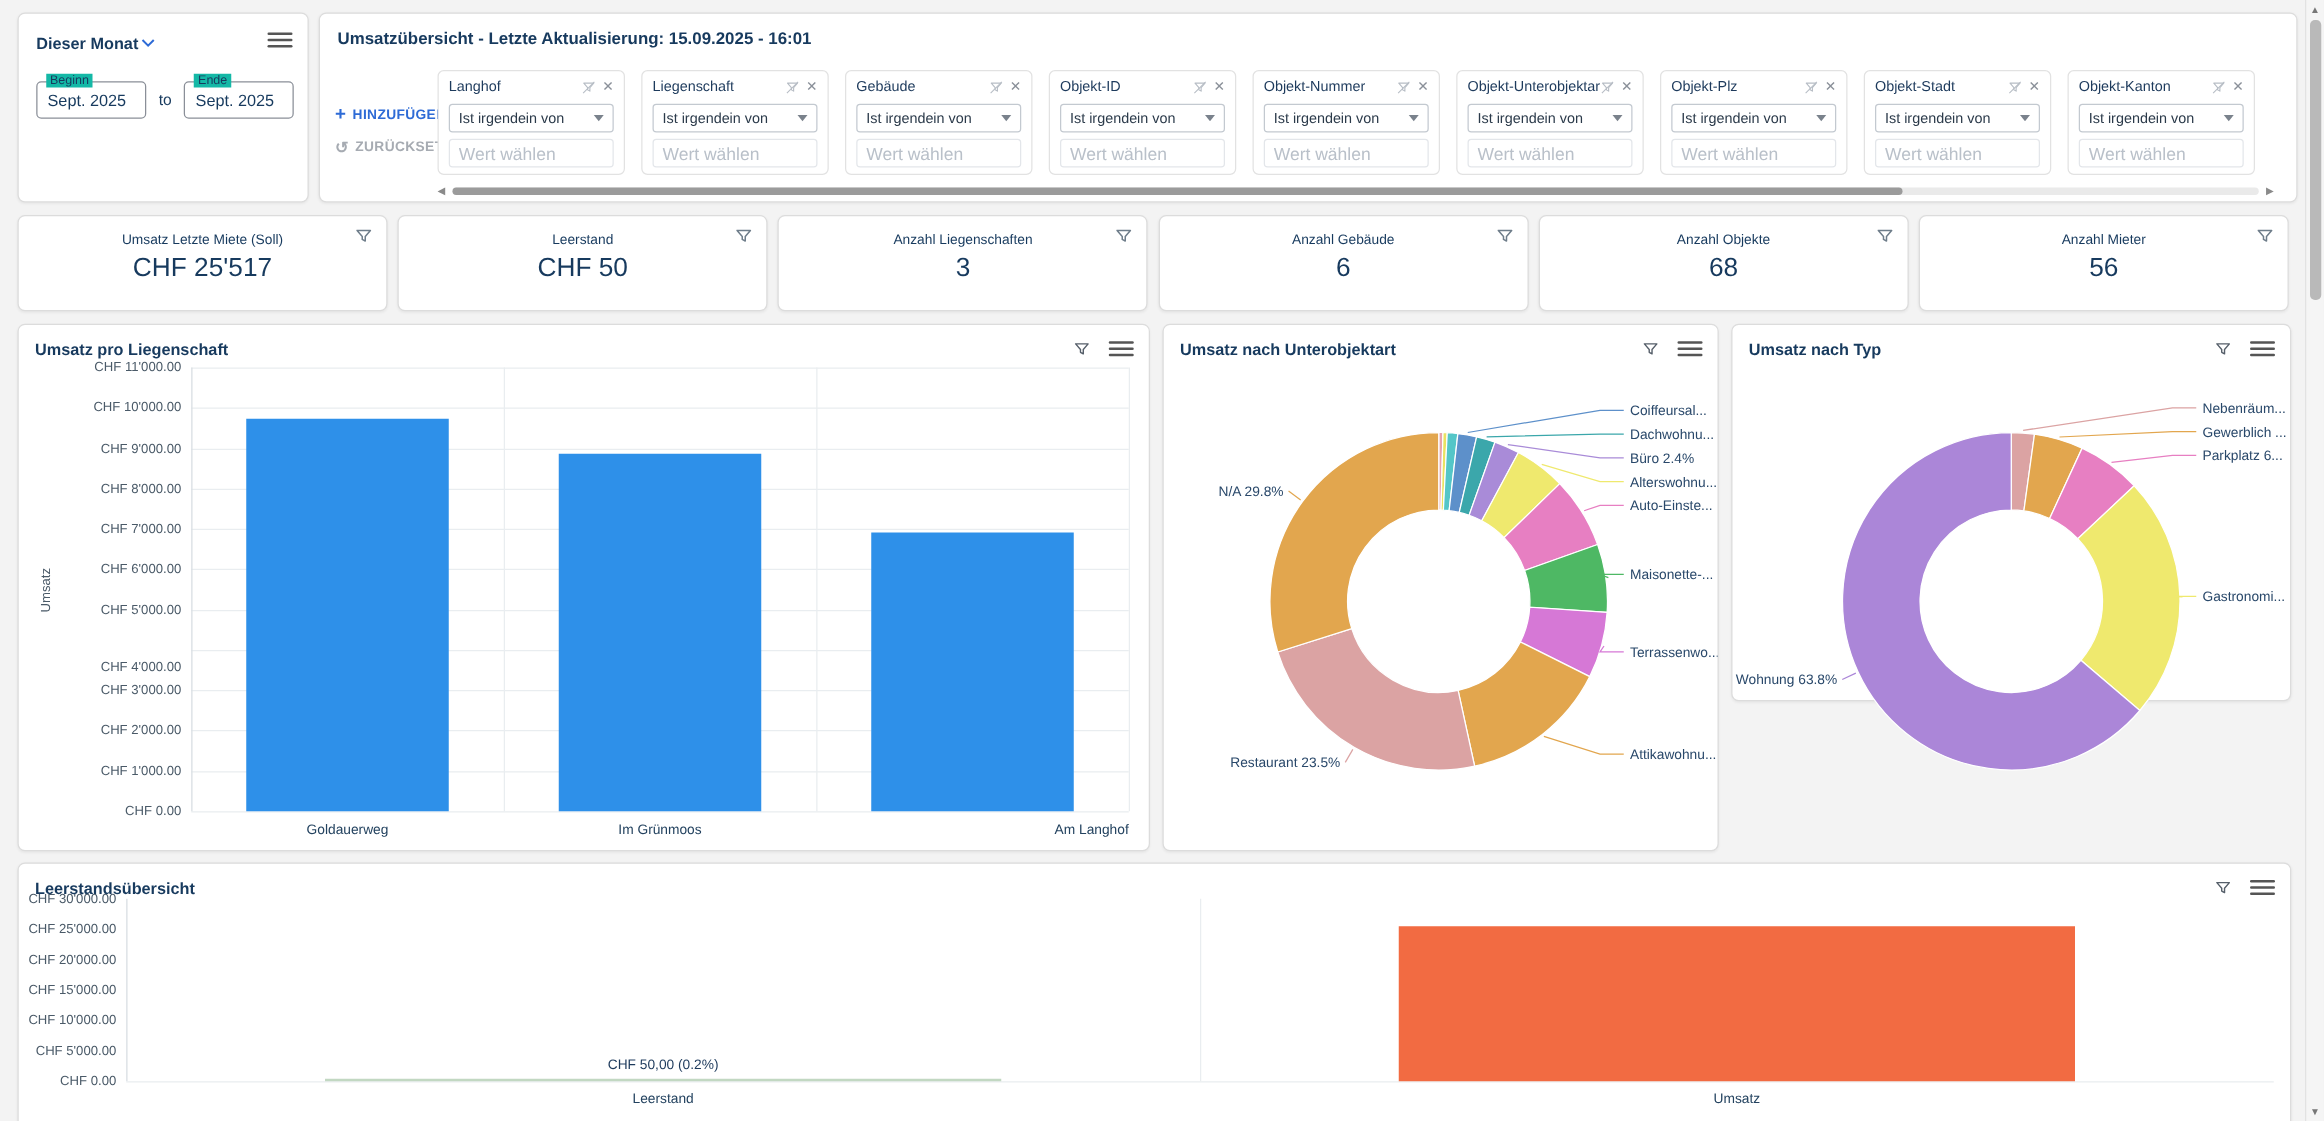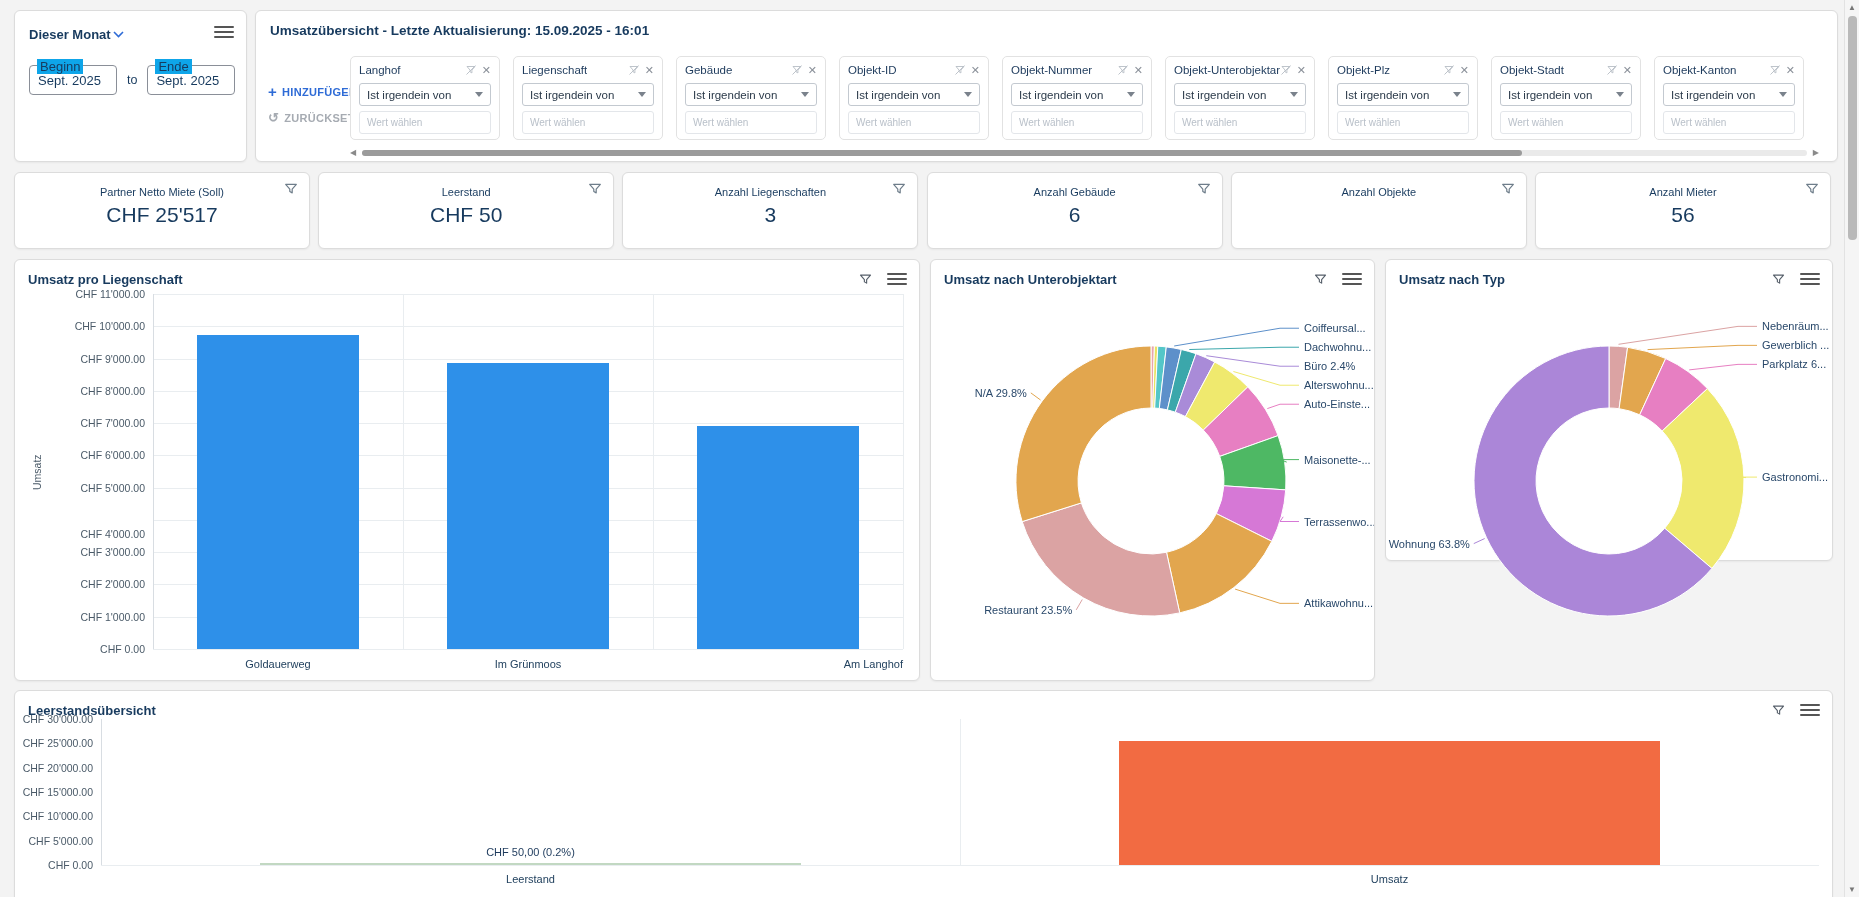--- a/index.html
+++ b/index.html
@@ -7,21 +7,21 @@
   body { background:#f3f3f3; font-family:"Liberation Sans", sans-serif; color:#173a5e; position:relative; }
   .card { position:absolute; background:#fff; border:1px solid #dcdcdc; border-radius:6px; box-shadow:0 1px 2px rgba(0,0,0,.05); }
 
   
   #date-card { left:14px; top:10px; width:233px; height:152px; }
   .burger { position:absolute; top:12px; right:12px; width:20px; cursor:pointer; }
   .burger span { display:block; height:2px; background:#555; margin:3px 0; border-radius:1px; }
   .preset { position:absolute; top:16px; left:14px; font-size:13px; font-weight:bold; color:#173a5e; display:flex; align-items:center; gap:2px; cursor:pointer; }
   .datefields { position:absolute; top:54px; left:14px; display:flex; align-items:center; gap:10px; }
   .dfield { position:relative; width:88px; height:30px; border:1px solid #8a8f98; border-radius:4px; background:#fff; }
-  .dfield label { position:absolute; top:-7px; left:7px; background:#0ea5e9; padding:0 3px; font-size:13px; color:#173a5e; }
+  .dfield label { position:absolute; top:-7px; left:7px; background:#14b8a6; padding:0 3px; font-size:10px; color:#173a5e; }
   .dfield .dval { position:absolute; left:8px; top:7px; font-size:13px; color:#173a5e; }
   .tosep { font-size:12.5px; color:#173a5e; }
 
   
   #filter-card { left:255px; top:10px; width:1583px; height:152px; overflow:hidden; }
   .ftitle { position:absolute; top:12px; left:14px; font-size:13.5px; font-weight:bold; color:#173a5e; }
   .factions { position:absolute; left:12px; top:72px; display:flex; flex-direction:column; gap:10px; }
   .factions button { border:none; background:none; font-family:inherit; font-size:11px; font-weight:bold; letter-spacing:.3px; display:flex; align-items:center; gap:5px; cursor:pointer; }
   .btn-add { color:#2e6bd6; }
   .btn-add .plus { font-size:15px; font-weight:bold; }
@@ -29,21 +29,21 @@
   .btn-reset .undo { font-size:13px; }
   .chips { position:absolute; left:94px; top:45px; display:flex; gap:13px; }
   .chip { width:150px; height:84px; border:1px solid #e2e2e2; border-radius:5px; padding:7px 8px; background:#fff; flex:none; }
   .chip-head { display:flex; align-items:center; justify-content:space-between; }
   .chip-name { font-size:11.5px; color:#1d3a5c; white-space:nowrap; overflow:hidden; }
   .chip-icons { display:flex; align-items:center; gap:5px; color:#b7bdc5; }
   .chip-icons svg { display:block; }
   .chip-x { font-size:11px; color:#8a9099; cursor:pointer; line-height:1; }
   .chip-sel { margin-top:7px; height:23px; border:1px solid #c3c9d0; border-radius:3px; display:flex; align-items:center; justify-content:space-between; padding:0 7px; font-size:11.5px; color:#2b3a4a; cursor:pointer; }
   .caret { width:0; height:0; border-left:4px solid transparent; border-right:4px solid transparent; border-top:5px solid #7a828c; }
-  .chip-inp { margin-top:5px; width:100%; height:23px; border:1px solid #e3e6ea; border-radius:3px; padding:0 7px; font-size:10px; font-family:inherit; color:#2b3a4a; }
+  .chip-inp { margin-top:5px; width:100%; height:23px; border:1px solid #e3e6ea; border-radius:3px; padding:0 7px; font-size:14px; font-family:inherit; color:#2b3a4a; }
   .chip-inp::placeholder { color:#b9c0c9; }
   .hscroll { position:absolute; left:94px; right:18px; top:137px; height:10px; }
   .hs-arrow { position:absolute; top:0; font-size:8px; color:#8a8a8a; }
   .hs-track { position:absolute; left:12px; right:12px; top:2px; height:6px; background:#eaeaea; border-radius:3px; }
   .hs-thumb { position:absolute; left:12px; width:1160px; top:2px; height:6px; background:#9b9b9b; border-radius:3px; cursor:pointer; }
 
   
   .kpi { top:172px; height:77px; width:296px; text-align:center; }
   .kpi .klabel { margin-top:13px; font-size:11px; color:#173a5e; }
   .kpi .kval { margin-top:5px; font-size:21px; color:#173a5e; }
@@ -258,21 +258,21 @@
     <div class="hs-thumb"></div>
     <span class="hs-arrow" style="right:0">▶</span>
   </div>
 </section>
 
 <div id="kpi-row">
     <section class="card kpi" style="left: 14px;">
       <span class="kfunnel"><svg width="16" height="16" viewBox="0 0 24 24">
           <path d="M4 5h16l-6.2 7.2v5.6l-3.6-2v-3.6z" fill="none" stroke="currentColor" stroke-width="1.8" stroke-linejoin="round"></path>
         </svg></span>
-      <div class="klabel">Partner Netto Miete (Soll)</div>
+      <div class="klabel">Umsatz Letzte Miete (Soll)</div>
       <div class="kval">CHF 25'517</div>
     </section>
     <section class="card kpi" style="left: 318.2px;">
       <span class="kfunnel"><svg width="16" height="16" viewBox="0 0 24 24">
           <path d="M4 5h16l-6.2 7.2v5.6l-3.6-2v-3.6z" fill="none" stroke="currentColor" stroke-width="1.8" stroke-linejoin="round"></path>
         </svg></span>
       <div class="klabel">Leerstand</div>
       <div class="kval">CHF 50</div>
     </section>
     <section class="card kpi" style="left: 622.4px;">
@@ -287,20 +287,21 @@
           <path d="M4 5h16l-6.2 7.2v5.6l-3.6-2v-3.6z" fill="none" stroke="currentColor" stroke-width="1.8" stroke-linejoin="round"></path>
         </svg></span>
       <div class="klabel">Anzahl Gebäude</div>
       <div class="kval">6</div>
     </section>
     <section class="card kpi" style="left: 1230.8px;">
       <span class="kfunnel"><svg width="16" height="16" viewBox="0 0 24 24">
           <path d="M4 5h16l-6.2 7.2v5.6l-3.6-2v-3.6z" fill="none" stroke="currentColor" stroke-width="1.8" stroke-linejoin="round"></path>
         </svg></span>
       <div class="klabel">Anzahl Objekte</div>
+      <div class="kval">68</div>
     </section>
     <section class="card kpi" style="left: 1535px;">
       <span class="kfunnel"><svg width="16" height="16" viewBox="0 0 24 24">
           <path d="M4 5h16l-6.2 7.2v5.6l-3.6-2v-3.6z" fill="none" stroke="currentColor" stroke-width="1.8" stroke-linejoin="round"></path>
         </svg></span>
       <div class="klabel">Anzahl Mieter</div>
       <div class="kval">56</div>
     </section>
   </div>
 

